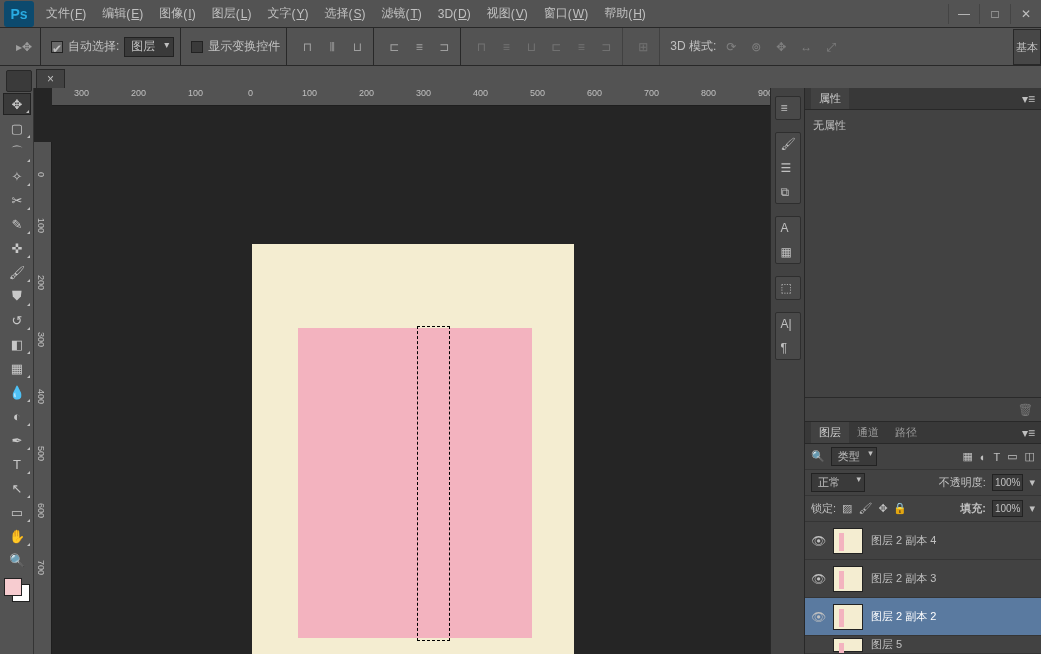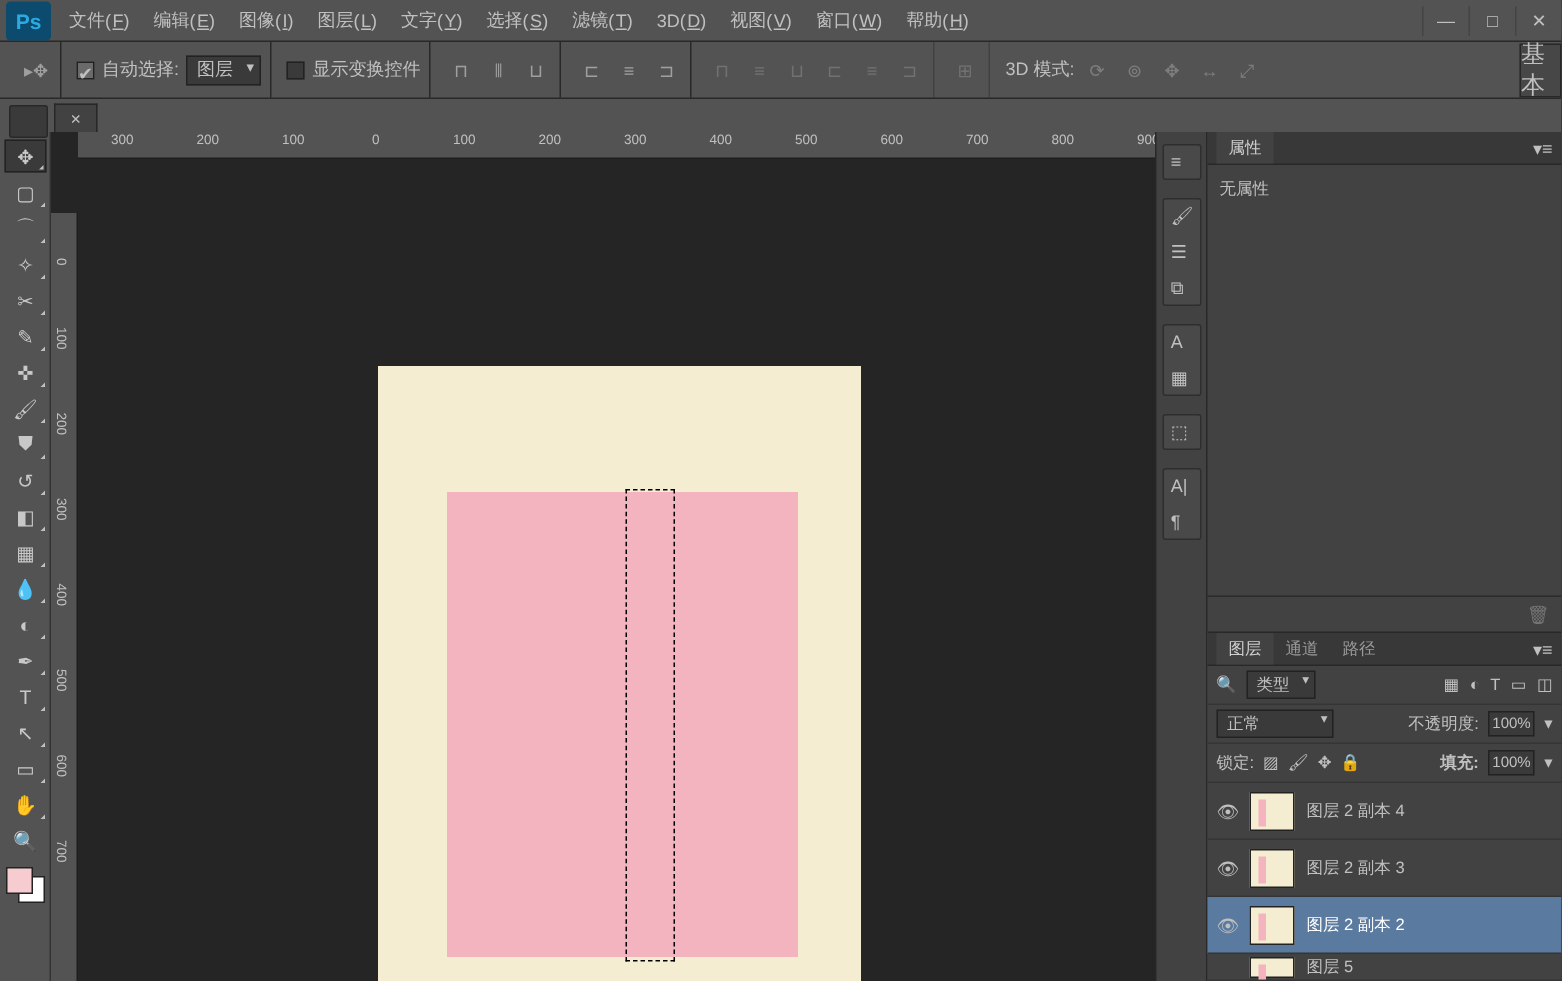--- a/index.html
+++ b/index.html
@@ -14,21 +14,21 @@
   .winctrl { width: 30px; height: 20px; background: #535353; display:flex; align-items:center; justify-content:center; font-size:12px; color:#c0c0c0; margin-left:1px;}
   
   
   .optionsbar { height: 38px; border-bottom: 1px solid #282828; display: flex; align-items: center; padding: 0 8px; gap:4px;}
   .optgroup { display: flex; align-items: center; padding: 0 6px; height: 100%; border-right: 1px solid #282828; gap:5px;}
   .optgroup:last-child { border-right:none;}
   .icon-btn { width:20px; height:20px; display:inline-flex; align-items:center; justify-content:center; opacity:.7;}
   .check { width:12px; height:12px; border:1px solid #222; background:#3a3a3a;}
   .select { background:#3a3a3a; border:1px solid #222; padding: 1px 18px 1px 6px; height:20px; display:flex; align-items:center; position:relative; font-size:12px;}
   .select::after{content:"▾"; position:absolute; right:4px; top:1px; font-size:10px;}
-  .btn-basic { position:absolute; right:0; top:29px; height:36px; width:28px; background:#474747; border:1px solid #282828; display:flex; align-items:center; justify-content:center; font-size:16px;}
+  .btn-basic { position:absolute; right:0; top:29px; height:36px; width:28px; background:#474747; border:1px solid #282828; display:flex; align-items:center; justify-content:center; font-size:11px;}
   
   
   .tabbar { height: 22px; display:flex; align-items:flex-end; padding-left:36px;}
   .tabbar::before { content:""; position:absolute; left:6px; top:70px; width:24px; height:20px; background:#3a3a3a; border:1px solid #282828; border-radius:2px;}
   .doc-tab { background:#424242; padding:2px 10px; border:1px solid #282828; border-bottom:none; display:flex; align-items:center; gap:6px; font-size:11px;}
   .close-x { font-size:12px;}
   
   
   .main { display:flex; height: 566px;}
   .toolbar-left { width:34px; background:#535353; display:flex; flex-direction:column; padding-top:4px; border-right:1px solid #343434;}
@@ -259,21 +259,21 @@
         <span class="lp-sel">类型</span>
         <div class="lp-icons">
           <span>▦</span>
           <span>◐</span>
           <span>T</span>
           <span>▭</span>
           <span>◫</span>
         </div>
       </div>
       <div class="lp-row">
-        <span class="lp-sel" style="width:78px;">正常</span>
+        <span class="lp-sel" style="width:54px;">正常</span>
         <span style="margin-left:auto;">不透明度:</span>
         <span class="pct-box">100%</span>
         <span>▾</span>
       </div>
       <div class="lp-row">
         <span>锁定:</span>
         <span>▨</span>
         <span>🖌</span>
         <span>✥</span>
         <span>🔒</span>

